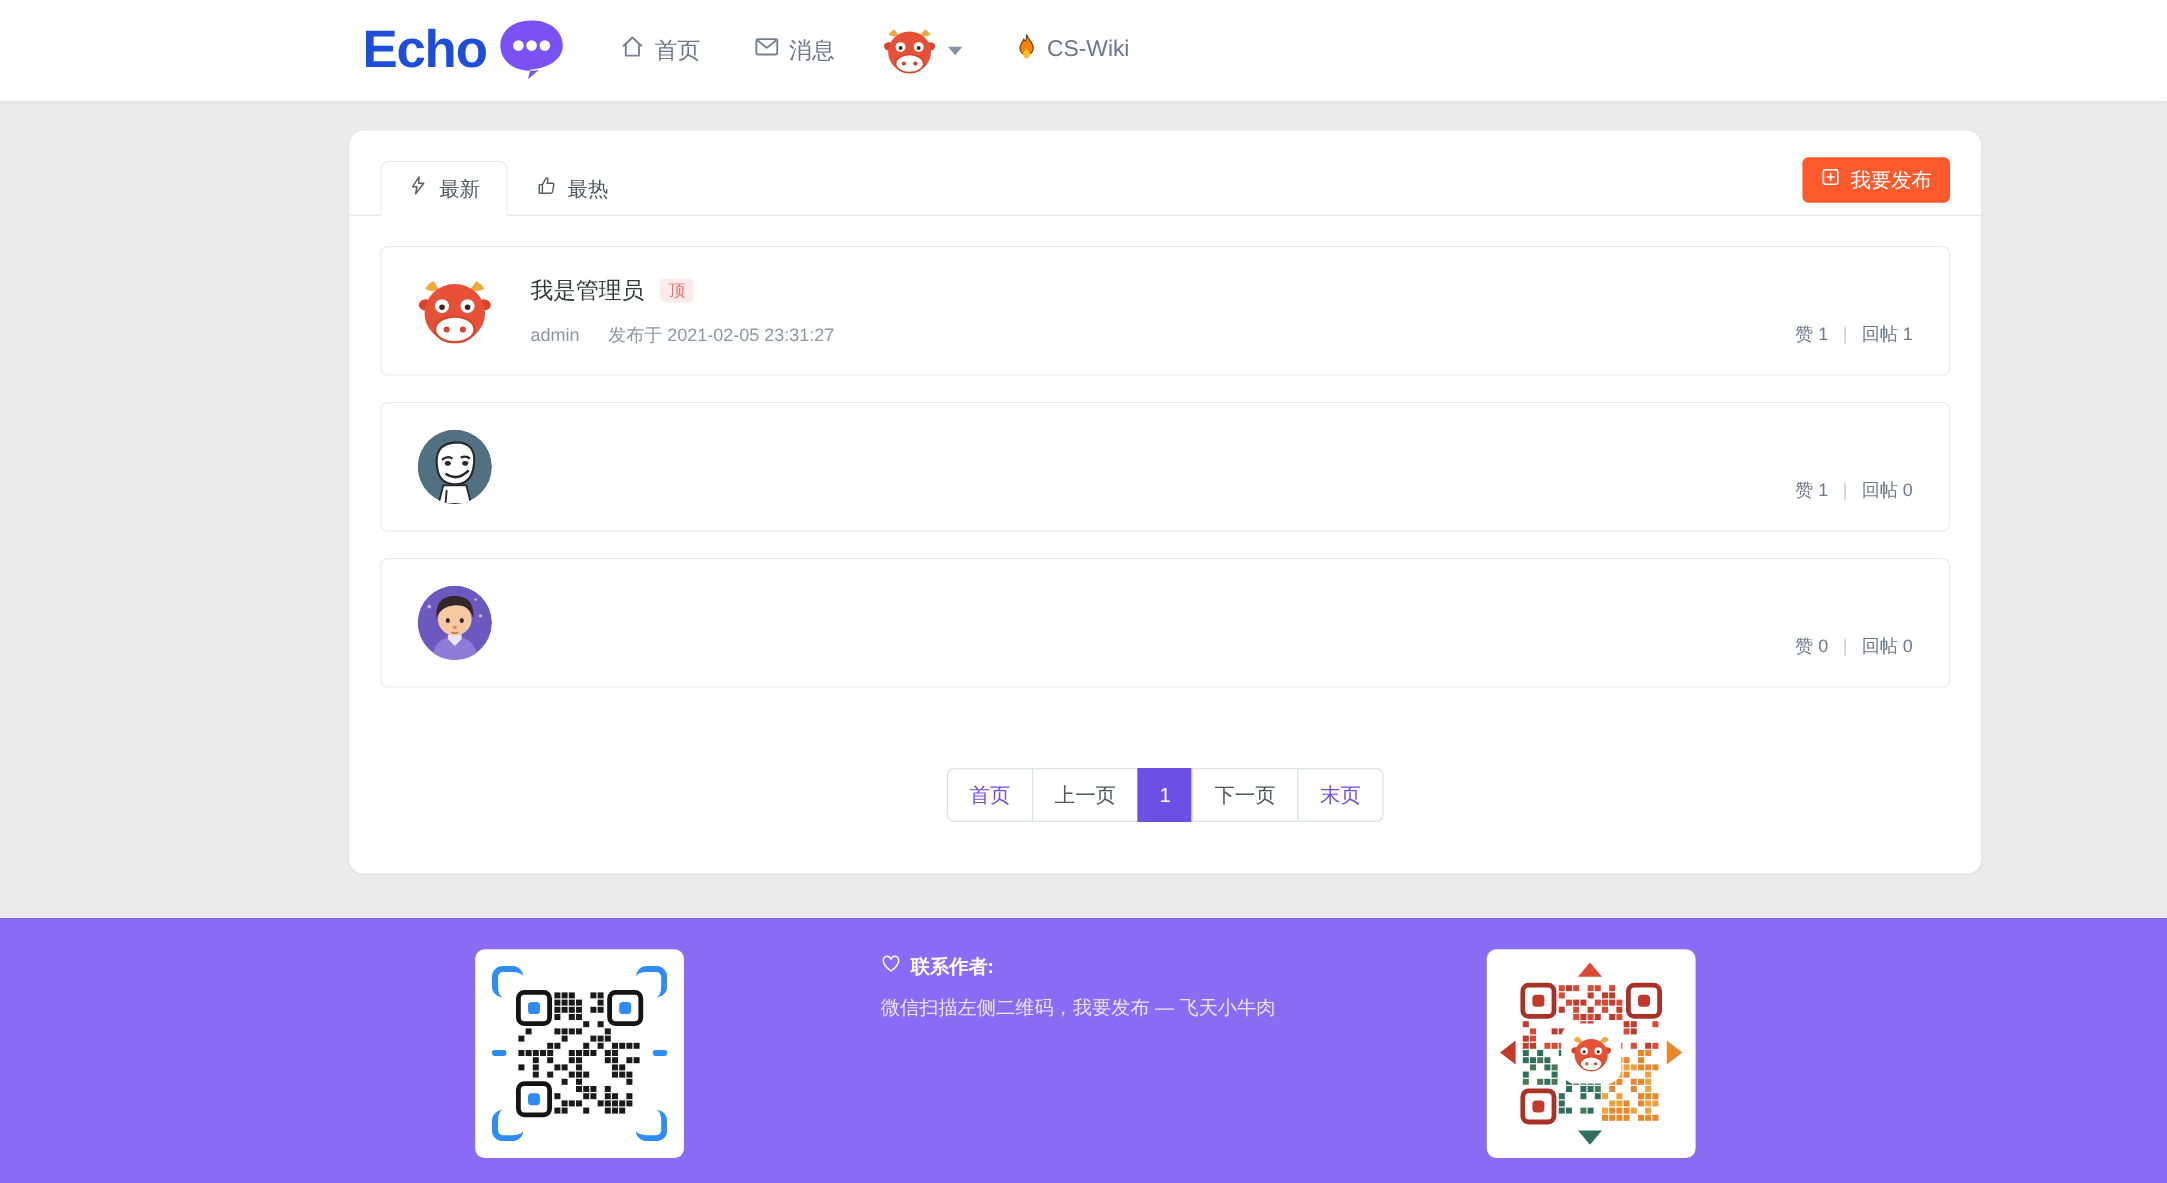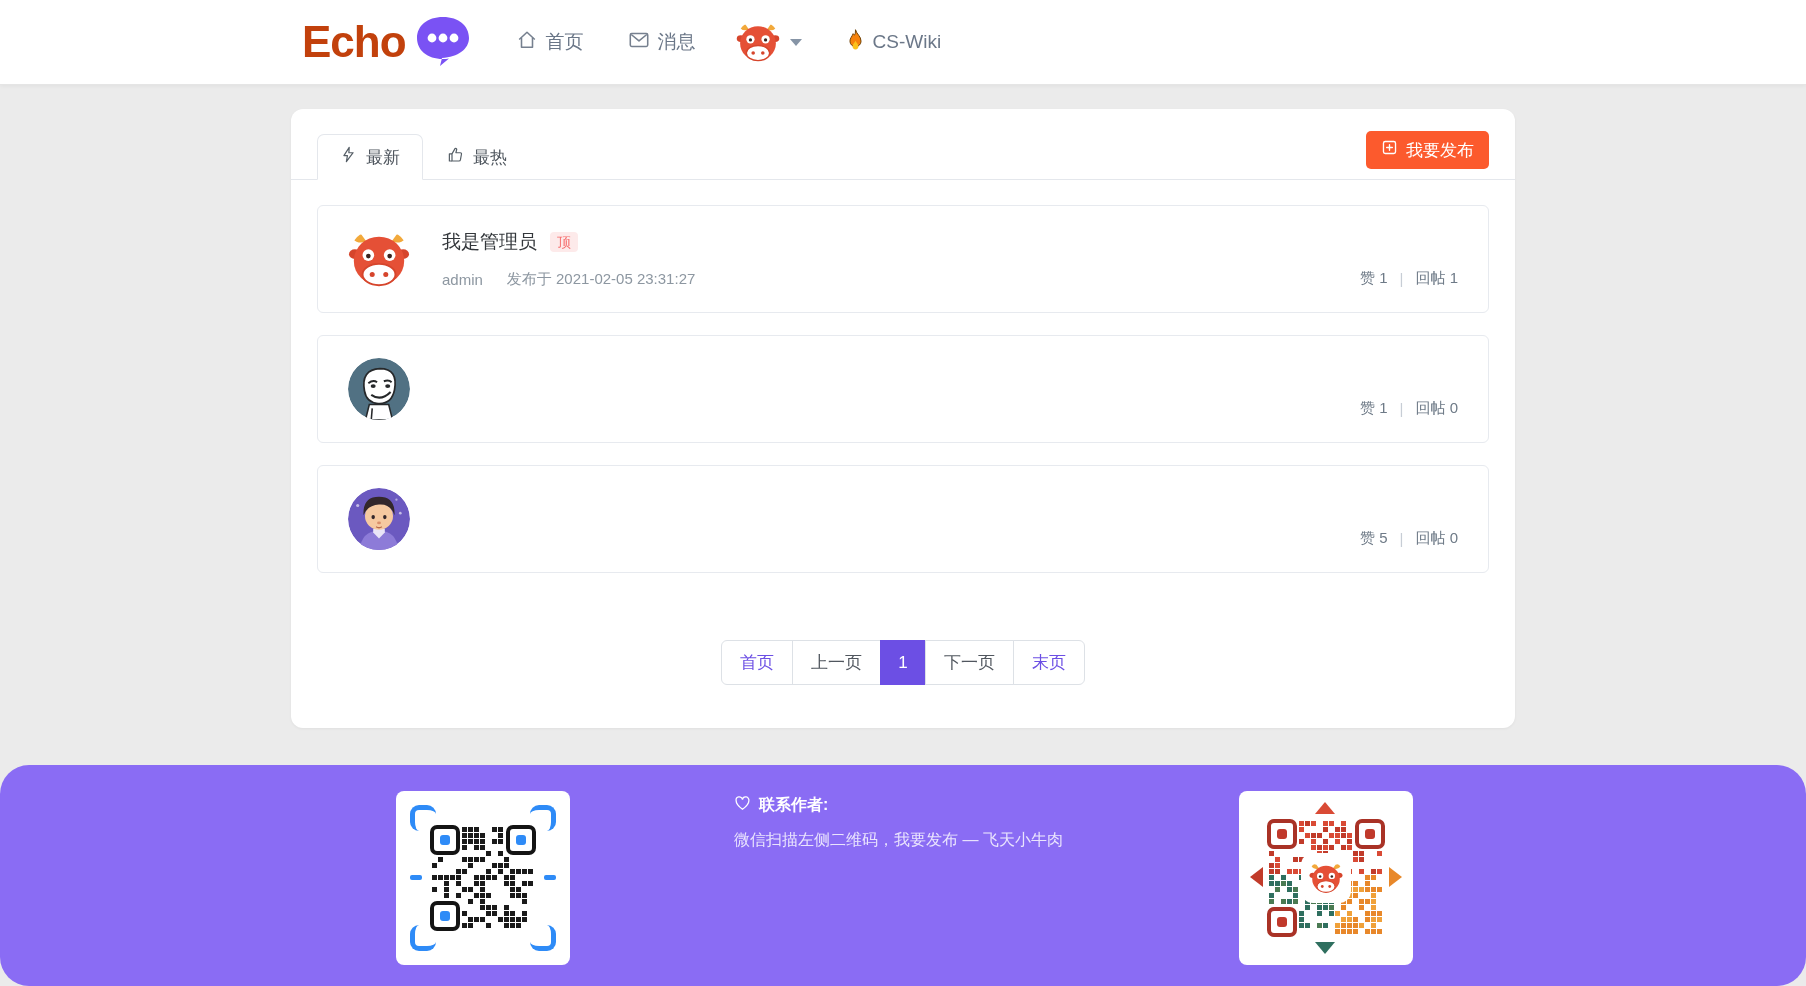--- a/index.html
+++ b/index.html
@@ -10,21 +10,21 @@
   }
 
   
   .navbar {
     position:absolute; top:0; left:0; width:1806px; height:85px;
     background:#fff; border-bottom:1px solid #e5e5e5;
     box-shadow:0 1px 4px rgba(0,0,0,.05);
     display:flex; align-items:center; padding:0 295px 0 302px; z-index:5;
   }
   .logo { display:flex; align-items:center; cursor:pointer; }
-  .logo-text { font-size:44px; font-weight:bold; color:#c2410c; letter-spacing:-1px; }
+  .logo-text { font-size:44px; font-weight:bold; color:#1d4ed8; letter-spacing:-1px; }
   .logo-bubble { margin-left:8px; margin-top:2px; }
   .nav-item {
     display:flex; align-items:center; gap:8px; color:#6b7788; font-size:19px;
     cursor:pointer; margin-left:44px;
   }
   .nav-avatar-wrap { display:flex; align-items:center; gap:10px; margin-left:40px; cursor:pointer; }
   .nav-avatar { width:44px; height:44px; border-radius:50%; overflow:hidden; background:#fff; }
   .caret-down { width:0; height:0; border-left:6px solid transparent; border-right:6px solid transparent; border-top:7px solid #8694a6; }
   .search-group { margin-left:auto; display:flex; align-items:center; }
   .search-input {
@@ -32,21 +32,21 @@
     font-size:17px; padding:0 12px; outline:none; color:#333; background:#fff;
   }
   .search-btn {
     margin-left:13px; width:91px; height:46px; background:#6c4fe4; color:#fff;
     border:none; border-radius:5px; font-size:19px; display:flex; align-items:center;
     justify-content:center; gap:6px; cursor:pointer; font-family:inherit;
   }
 
   
   .main-card {
-    position:absolute; top:109px; left:291px; width:1224px; height:619px;
+    position:absolute; top:109px; left:291px; width:1360px; height:619px;
     background:#fff; border-radius:12px; box-shadow:0 1px 3px rgba(0,0,0,.05);
   }
   .card-header {
     height:71px; display:flex; align-items:flex-end; padding:0 26px;
     border-bottom:1px solid #e4e7ec; position:relative;
   }
   .tab {
     display:flex; align-items:center; gap:9px; height:46px; padding:0 22px;
     font-size:17px; color:#4f565e; cursor:pointer; border:1px solid transparent;
     border-radius:7px 7px 0 0; margin-bottom:-1px; background:transparent;
@@ -93,21 +93,20 @@
   .page-item.dim { color:#50565e; }
   .page-item.active {
     background:#6c4fe4; border-color:#6c4fe4; color:#fff; width:46px;
     text-align:center; padding:0;
   }
 
   
   .footer {
     position:absolute; top:765px; left:0; width:1806px; height:221px;
     background:#8a6cf4;
-    border-radius:29px;
   }
   .qr-card {
     position:absolute; top:26px; width:174px; height:174px; background:#fff;
     border-radius:8px; padding:14px;
   }
   .qr-card.left { left:396px; }
   .qr-card.right { left:1239px; }
   .qr-area { position:relative; width:146px; height:146px; }
   .qr-logo {
     position:absolute; left:50px; top:50px; width:46px; height:46px; background:#fff;
@@ -287,21 +286,21 @@
           <path d="M26 46 L32 52 L38 46 L38 42 L26 42 Z" fill="#e9e4f7"></path>
           <ellipse cx="32" cy="29" rx="14.5" ry="14" fill="#f6c9a0"></ellipse>
           <path d="M16 28 Q15 9 32 9 Q49 9 48 28 Q44 16 32 17 Q20 18 16 28 Z" fill="#33272b"></path>
           <ellipse cx="26" cy="30" rx="1.8" ry="2.2" fill="#33272b"></ellipse>
           <ellipse cx="38" cy="30" rx="1.8" ry="2.2" fill="#33272b"></ellipse>
           <ellipse cx="32" cy="36" rx="2" ry="1.4" fill="#d98f6a"></ellipse>
           <path d="M29 40 Q32 42 35 40" fill="none" stroke="#b96b4a" stroke-width="1.4"></path>
         </svg>
       </span>
       <div class="post-stats">
-        <span>赞 5</span>
+        <span>赞 0</span>
         <span class="divider">|</span>
         <span>回帖 0</span>
       </div>
     </div>
   </div>
 
   <div class="pagination">
     <div class="page-item">首页</div>
     <div class="page-item dim">上一页</div>
     <div class="page-item active">1</div>

